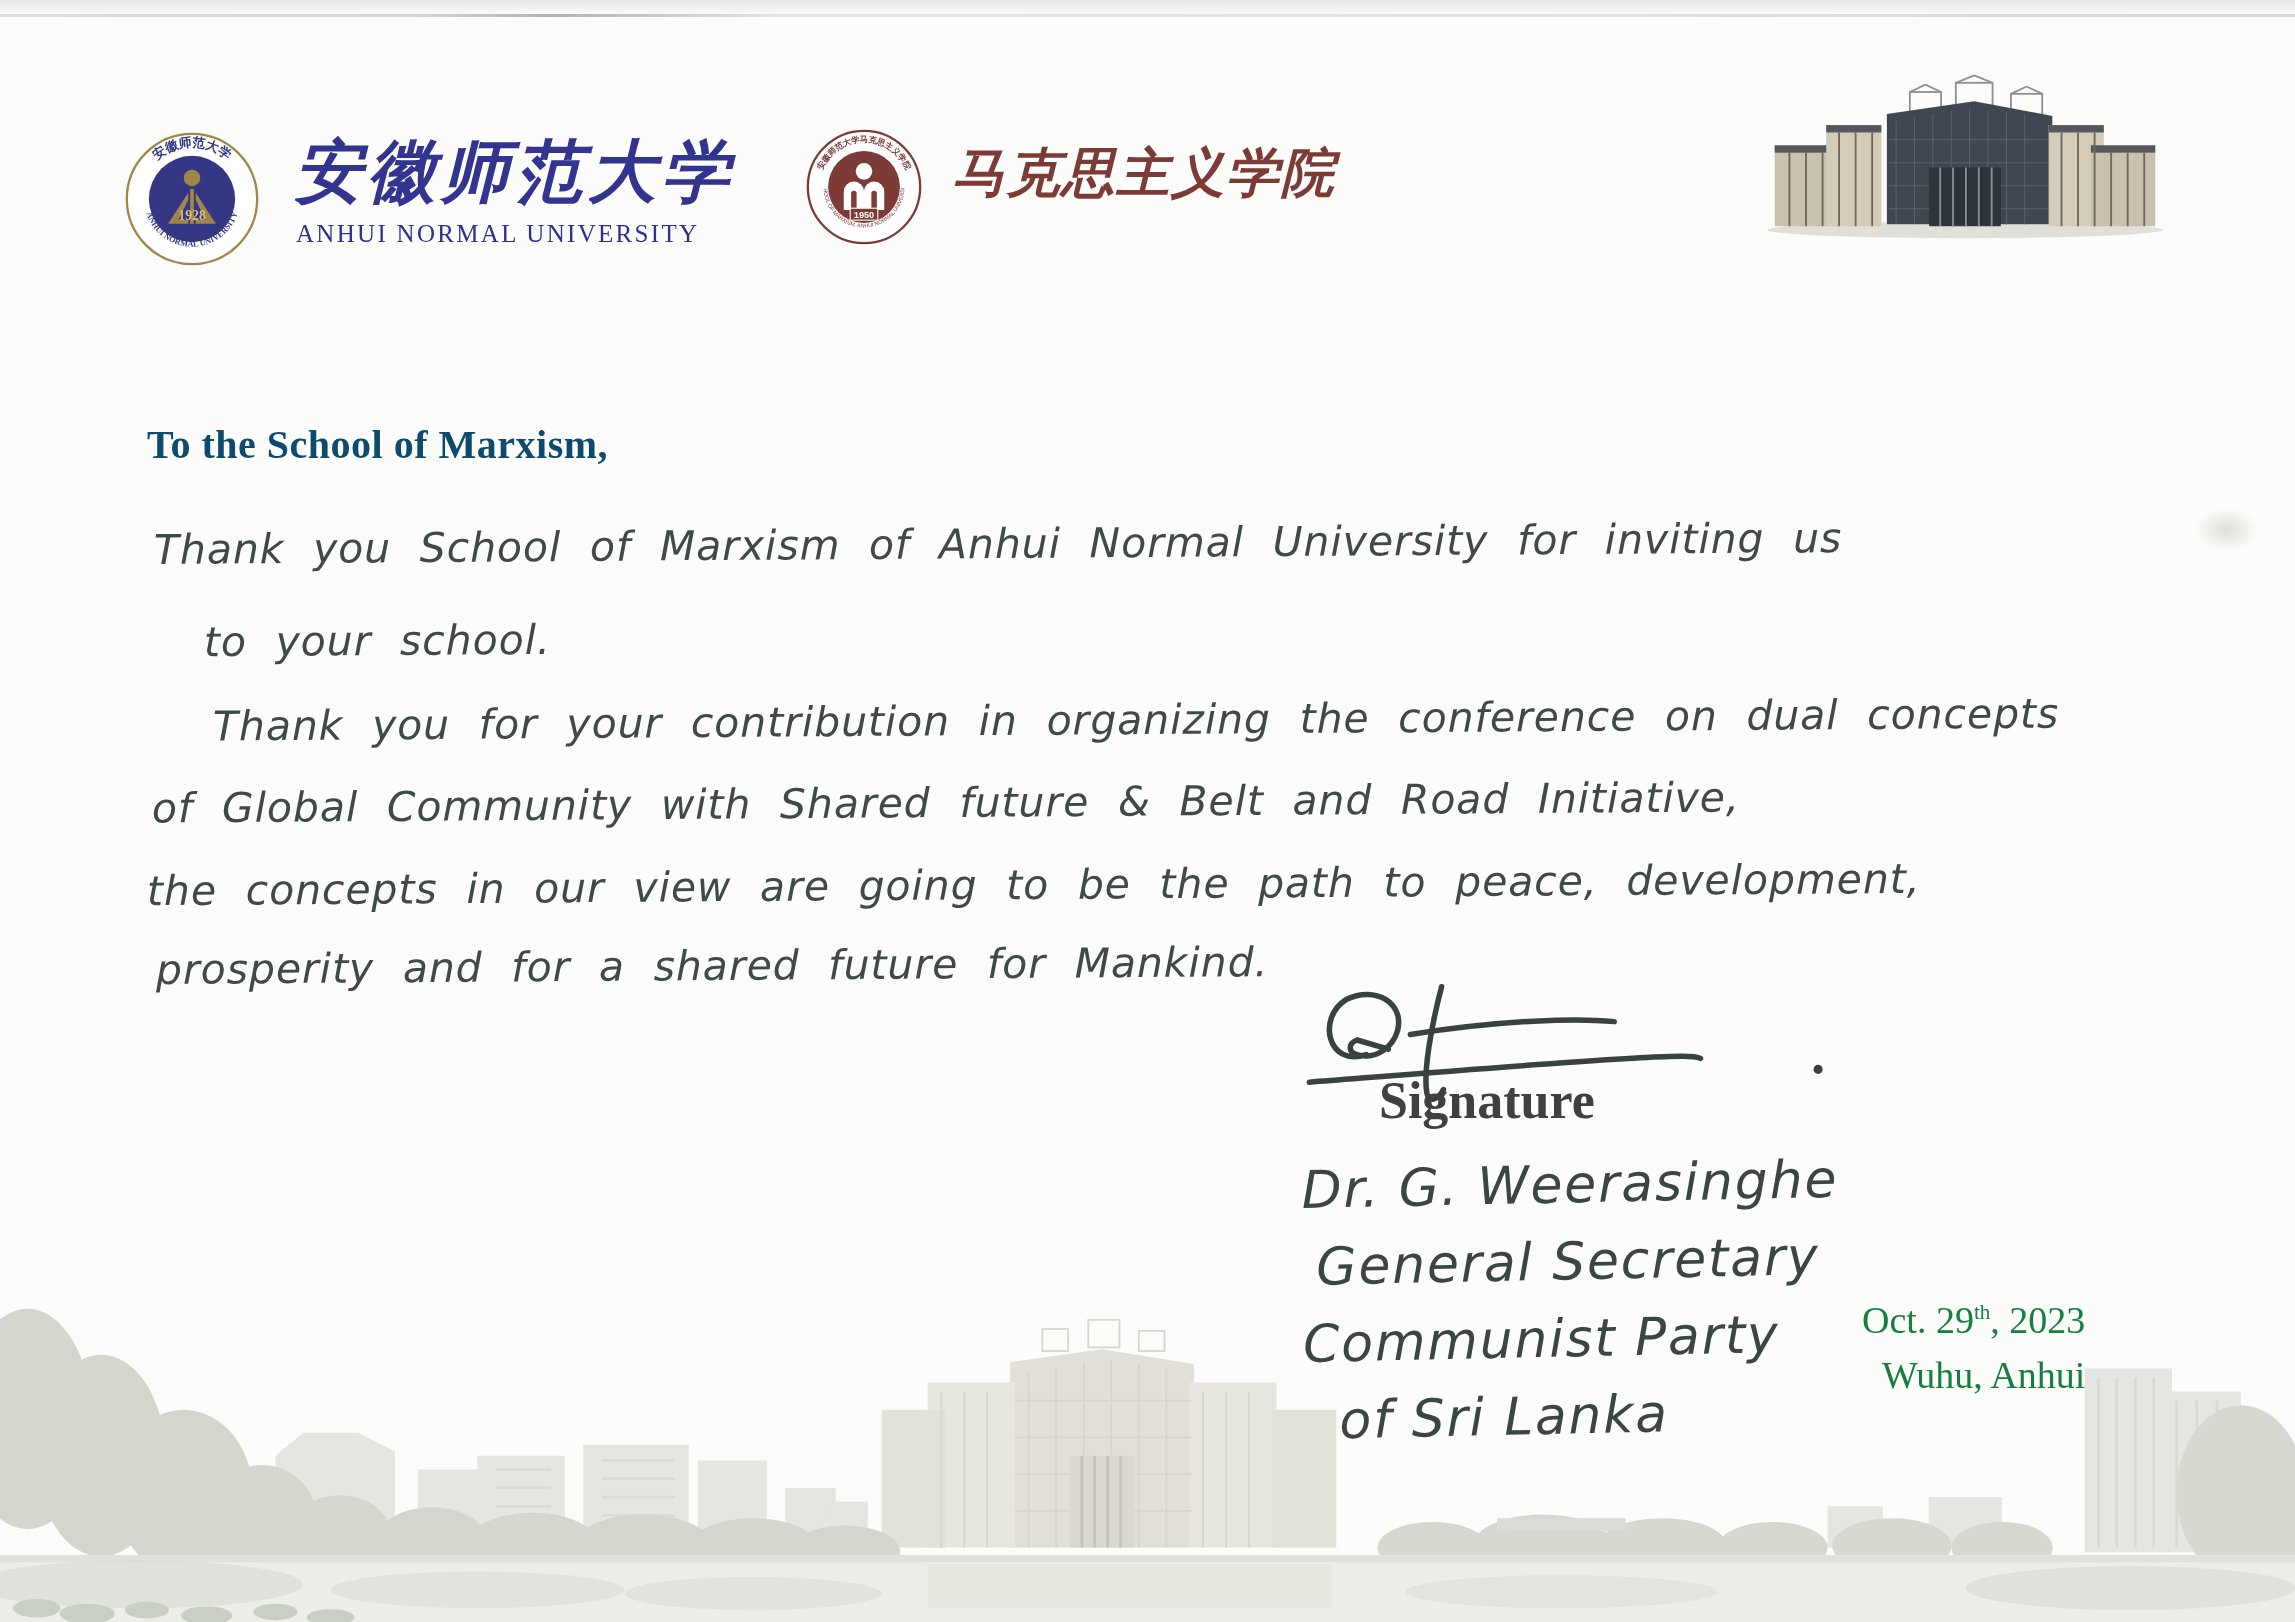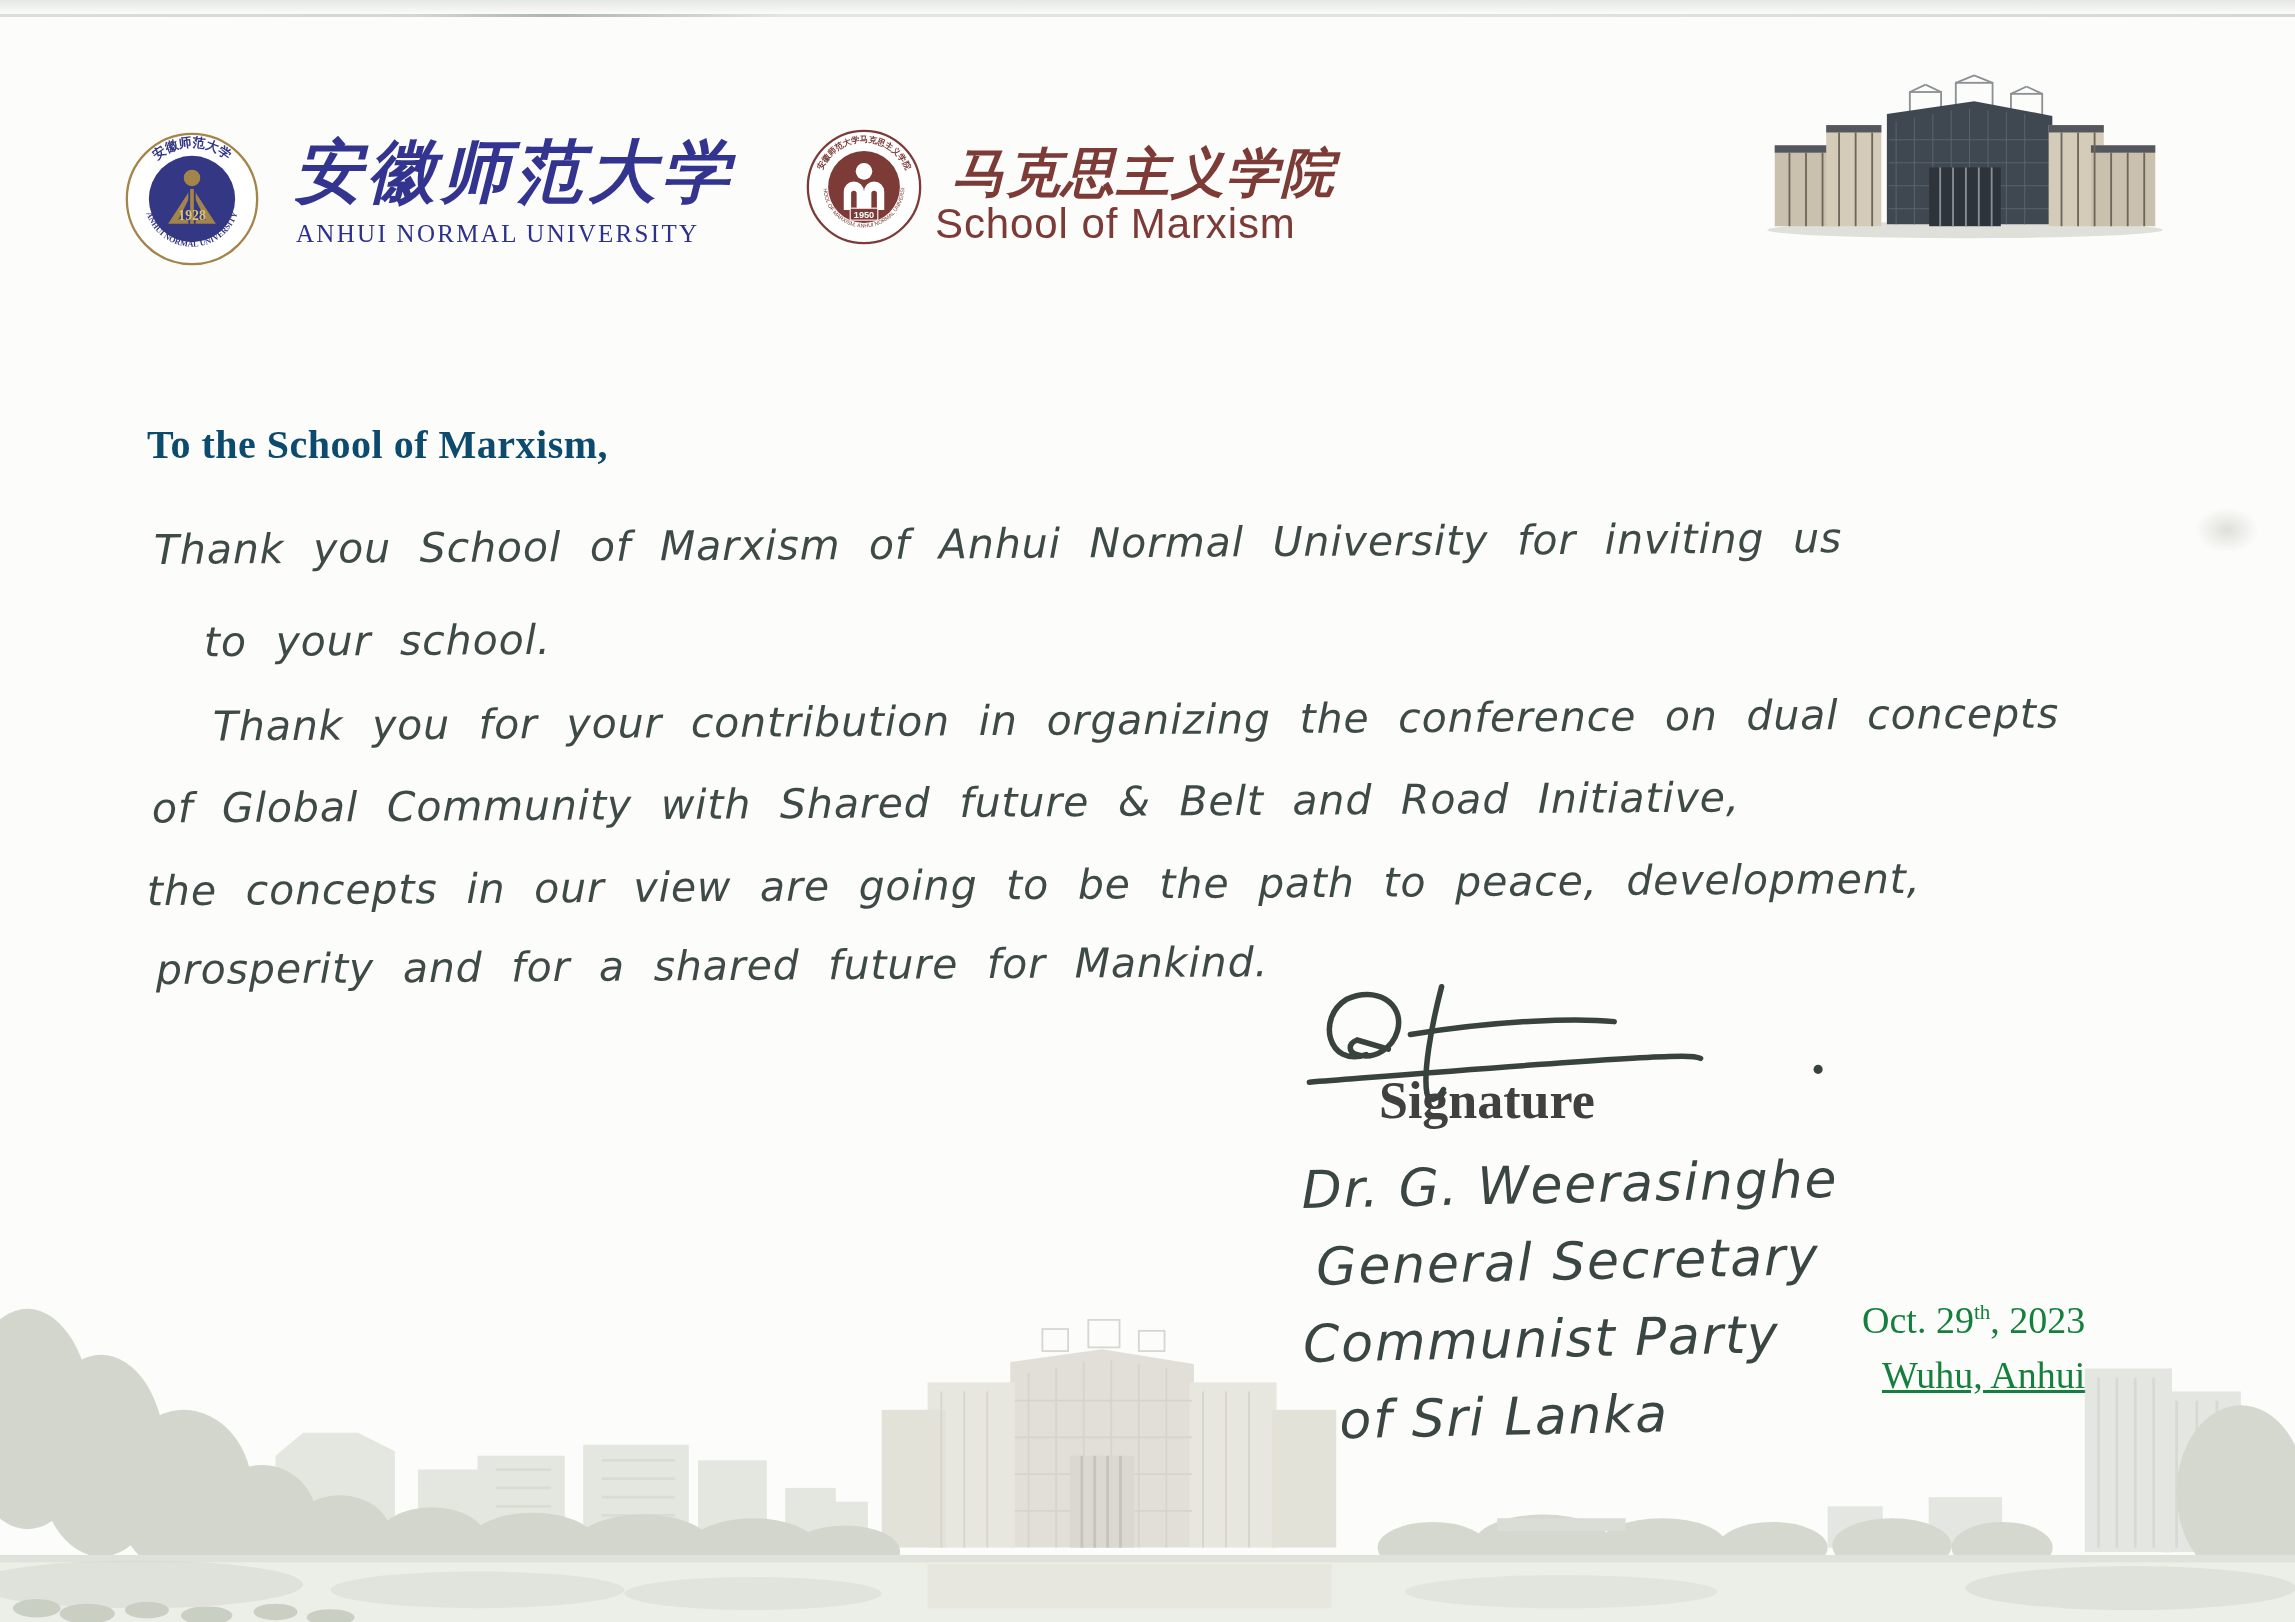--- a/index.html
+++ b/index.html
@@ -49,21 +49,21 @@
   .signer{position:absolute;left:1304px;top:1146px;width:569px;
     transform:rotate(-1.2deg);}
   .signer div{font-family:"DejaVu Sans",sans-serif;font-style:italic;
     color:#3a4643;font-size:52px;letter-spacing:1.8px;white-space:nowrap;line-height:77px;}
   .signer .s2{margin-left:13px;}
   .signer .s3{margin-left:-1.8px;}
   .signer .s4{margin-left:33px;}
   
   .dateline{position:absolute;left:1862px;top:1298px;color:#15803d;
     font-family:"Liberation Serif",serif;font-size:38px;white-space:nowrap;text-align:center;}
-  .dateline .place{display:block;margin-left:20px;margin-top:11px;text-decoration:underline;}
+  .dateline .place{display:block;margin-left:20px;margin-top:11px;}
   .dateline sup{font-size:21px;}
   
   .watermark{position:absolute;left:0;top:1272px;width:2296px;height:351px;opacity:.5;}
 </style>
 </head>
 <body>
 
 <div class="page">
 
   <div class="scan-top"></div>
@@ -105,21 +105,20 @@
       <textPath href="#marxBot" startOffset="50%" text-anchor="middle">SCHOOL OF MARXISM, ANHUI NORMAL UNIVERSITY</textPath>
     </text>
     <circle cx="63" cy="63" r="39" fill="#7c3b37"></circle>
     <circle cx="63" cy="46" r="9" fill="#ffffff"></circle>
     <path d="M 41,88 L 41,68 A 11,11 0 0 1 63,68 L 63,88 L 55,88 L 55,70 A 3,3 0 0 0 49,70 L 49,88 Z" fill="#ffffff"></path>
     <path d="M 63,88 L 63,68 A 11,11 0 0 1 85,68 L 85,88 L 77,88 L 77,70 A 3,3 0 0 0 71,70 L 71,88 Z" fill="#ffffff"></path>
     <rect x="48" y="86" width="30" height="13" fill="#7c3b37" stroke="#ffffff" stroke-width="1.2"></rect>
     <text x="63" y="96.5" text-anchor="middle" font-family="Liberation Sans,sans-serif" font-size="10" font-weight="bold" fill="#ffffff">1950</text>
   </svg>
   <div class="marx-cn">马克思主义学院</div>
-  <div class="marx-en">School of Marxism</div>
 
   <svg class="building-photo" viewBox="0 0 470 200">
     <ellipse cx="235" cy="188" rx="215" ry="9" fill="#e0e0da"></ellipse>
 
     <g stroke="#8d9094" stroke-width="2" fill="none">
       <rect x="175" y="38" width="34" height="30"></rect>
         <line x1="175" y1="38" x2="192" y2="30"></line>
         <line x1="209" y1="38" x2="192" y2="30"></line>
       <rect x="225" y="28" width="40" height="36"></rect>
         <line x1="225" y1="28" x2="245" y2="20"></line>

